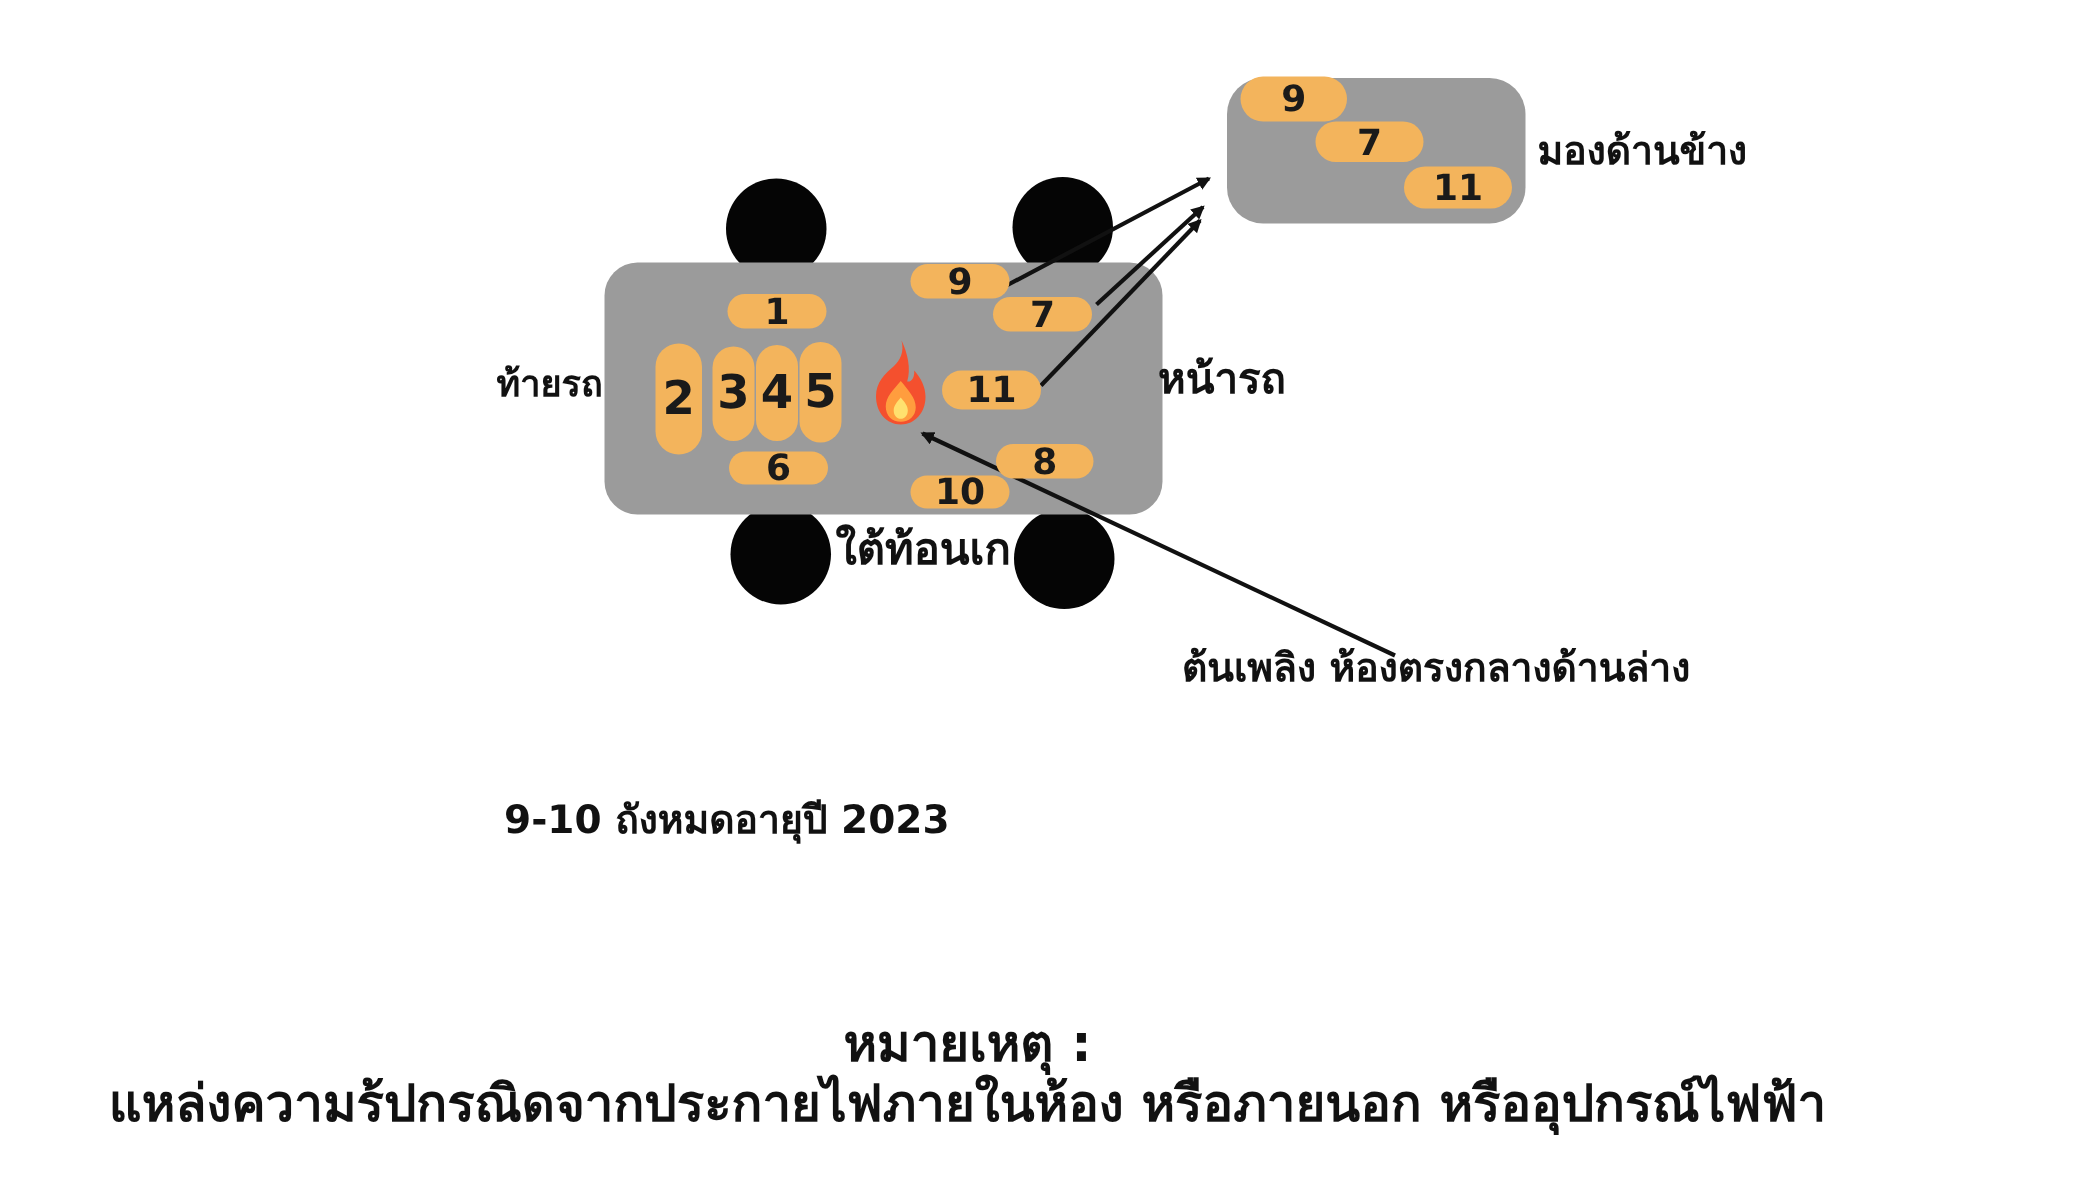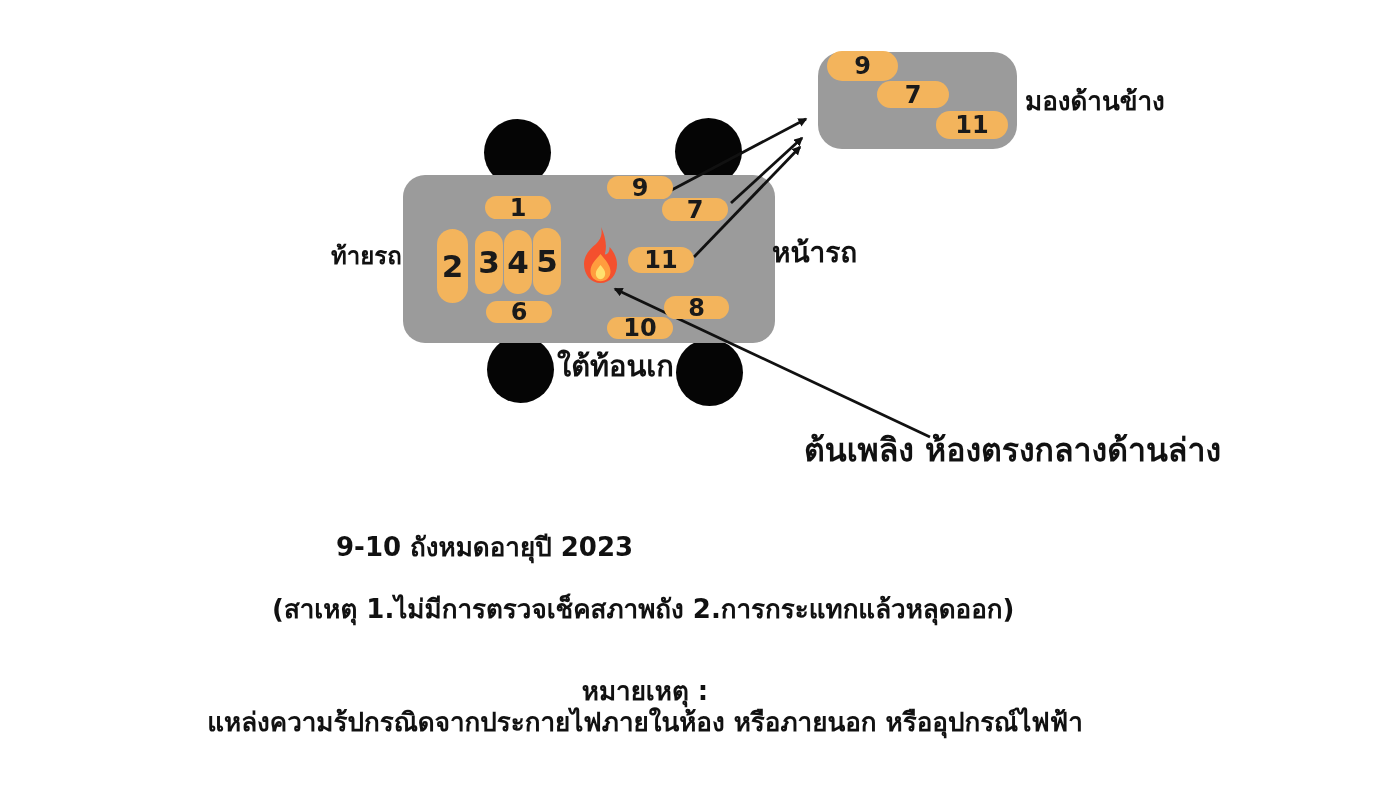--- a/index.html
+++ b/index.html
@@ -35,30 +35,30 @@
   .p10{left:607px;top:317px;width:66px;height:22px;}
   .s9 {left:827px;top:51px;width:71px;height:30px;}
   .s7 {left:877px;top:81px;width:72px;height:27px;}
   .s11{left:936px;top:111px;width:72px;height:28px;}
   
   .lbl{font-weight:700;white-space:nowrap;line-height:1.25;}
   .lbl-rear{left:331px;top:241px;font-size:24px;}
   .lbl-front{left:772px;top:235px;font-size:28px;}
   .lbl-under{left:557px;top:348px;font-size:29px;}
   .lbl-sideview{left:1025px;top:85px;font-size:26px;}
-  .lbl-fire{left:788px;top:430px;font-size:32px;margin-left:16px;}
+  .lbl-fire{left:788px;top:430px;font-size:26px;}
   
   .legend-line{position:absolute;font-weight:700;font-size:26px;line-height:1.2;white-space:nowrap;}
   .lg1{left:338px;top:470px;}
   .lg2{left:338px;top:500px;}
   .lg3{left:336px;top:532px;}
   .lg4{left:331px;top:566px;}
   .lg5{left:272px;top:594px;}
   
-  .note{left:0;top:676px;width:1290px;text-align:center;font-weight:700;font-size:26px;line-height:1.18;}
+  .note{left:0;top:676px;width:1290px;text-align:center;font-weight:700;font-size:34px;line-height:1.18;}
   .arrow-svg{left:0;top:0;pointer-events:none;}
 </style>
 </head>
 <body>
 
 <div class="canvas">
 
   <div class="abs wheel w-tl"></div>
   <div class="abs wheel w-tr"></div>
   <div class="abs wheel w-bl"></div>
@@ -102,20 +102,19 @@
     <path d="M22.5 39 C20 42 17.8 44.5 17.8 47.6 C17.8 50.9 19.9 53.2 22.5 53.2 C25.1 53.2 27.2 50.9 27.2 47.6 C27.2 44.5 25 42 22.5 39 Z" fill="#ffe06e"></path>
   </svg>
 
   <div class="abs lbl lbl-rear">ท้ายรถ</div>
   <div class="abs lbl lbl-front">หน้ารถ</div>
   <div class="abs lbl lbl-under">ใต้ท้อนเก</div>
   <div class="abs lbl lbl-sideview">มองด้านข้าง</div>
   <div class="abs lbl lbl-fire">ต้นเพลิง ห้องตรงกลางด้านล่าง</div>
 
   <div class="legend-line lg3">9-10 ถังหมดอายุปี 2023</div>
-  <div class="legend-line lg5">(สาเหตุ 1.ไม่มีการตรวจเช็คสภาพถัง 2.การกระแทกแล้วหลุดออก)</div>
 
   <div class="abs note">
     <div>หมายเหตุ :</div>
     <div>แหล่งความร้ปกรณิดจากประกายไฟภายในห้อง หรือภายนอก หรืออุปกรณ์ไฟฟ้า</div>
   </div>
 
 </div>
 
 </body></html>

